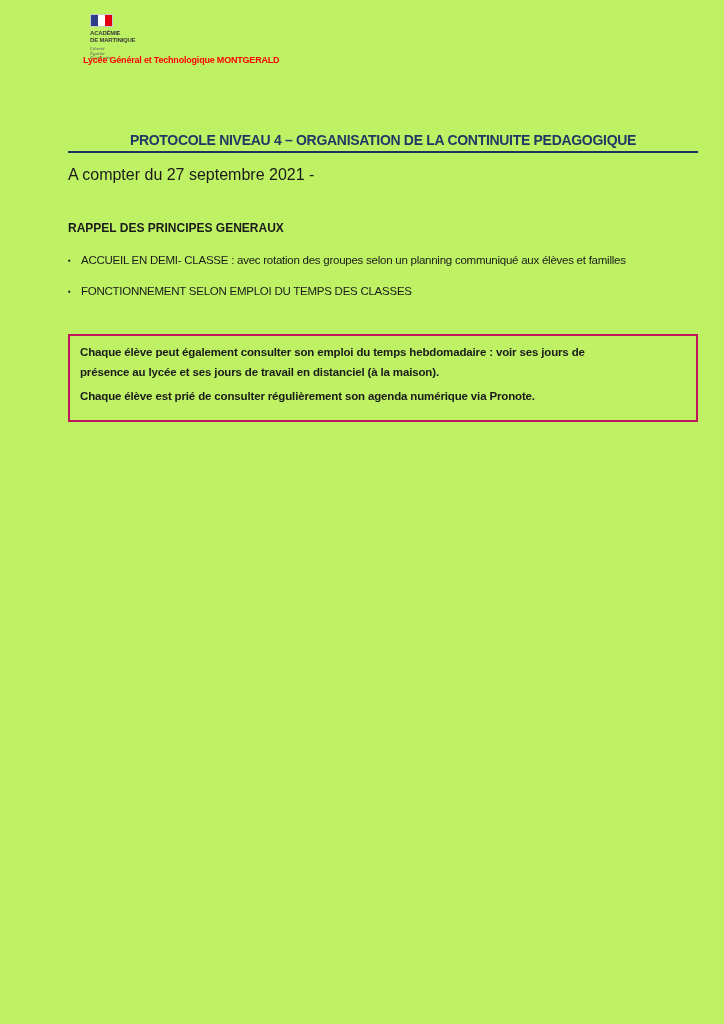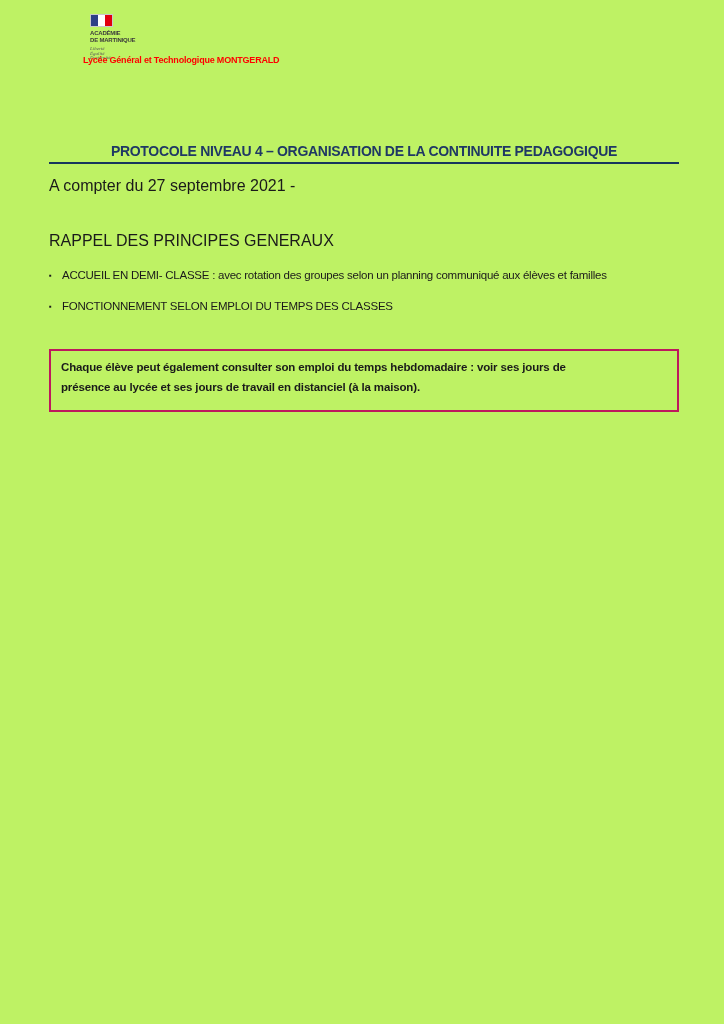--- a/index.html
+++ b/index.html
@@ -36,42 +36,42 @@
   .school {
     position: absolute;
     left: 83px;
     top: 55px;
     font-size: 9px;
     font-weight: bold;
     letter-spacing: -0.2px;
   }
 
   
-  .content { position: absolute; left: 49px; top: 132px; width: 630px; margin-top: 11px; }
+  .content { position: absolute; left: 68px; top: 132px; width: 630px; }
   .doc-title {
     text-align: center;
     font-size: 14px;
     font-weight: bold;
     letter-spacing: -0.3px;
     white-space: nowrap;
   }
   .divider {
     border: none;
     border-top: 2px solid #17365d;
     margin: 3px 0 0 0;
   }
   .date {
     margin-top: 13px;
     font-size: 16px;
     font-weight: normal;
   }
   .section-heading {
     margin-top: 37px;
-    font-size: 16px;
-    font-weight: normal;
+    font-size: 12px;
+    font-weight: bold;
   }
   .bullets { margin-top: 17px; }
   .bullet {
     padding-left: 13px;
     text-indent: -13px;
     font-size: 11.5px;
     letter-spacing: -0.25px;
     line-height: 16px;
     margin-bottom: 14px;
   }
@@ -140,16 +140,17 @@
       <div class="bullet">
         <span class="marker">▪</span><b></b><span class="btext">FONCTIONNEMENT SELON EMPLOI DU TEMPS DES CLASSES</span>
       </div>
 
 
     </div>
 
     <div class="info-box">
       <p>Chaque élève peut également consulter son emploi du temps hebdomadaire : voir  ses jours de
 présence au lycée et ses jours de travail en distanciel (à la maison).</p>
+      <p>Chaque élève est prié de consulter régulièrement son agenda numérique via Pronote.</p>
     </div>
 
   </div>
 </div>
 
 </body></html>

